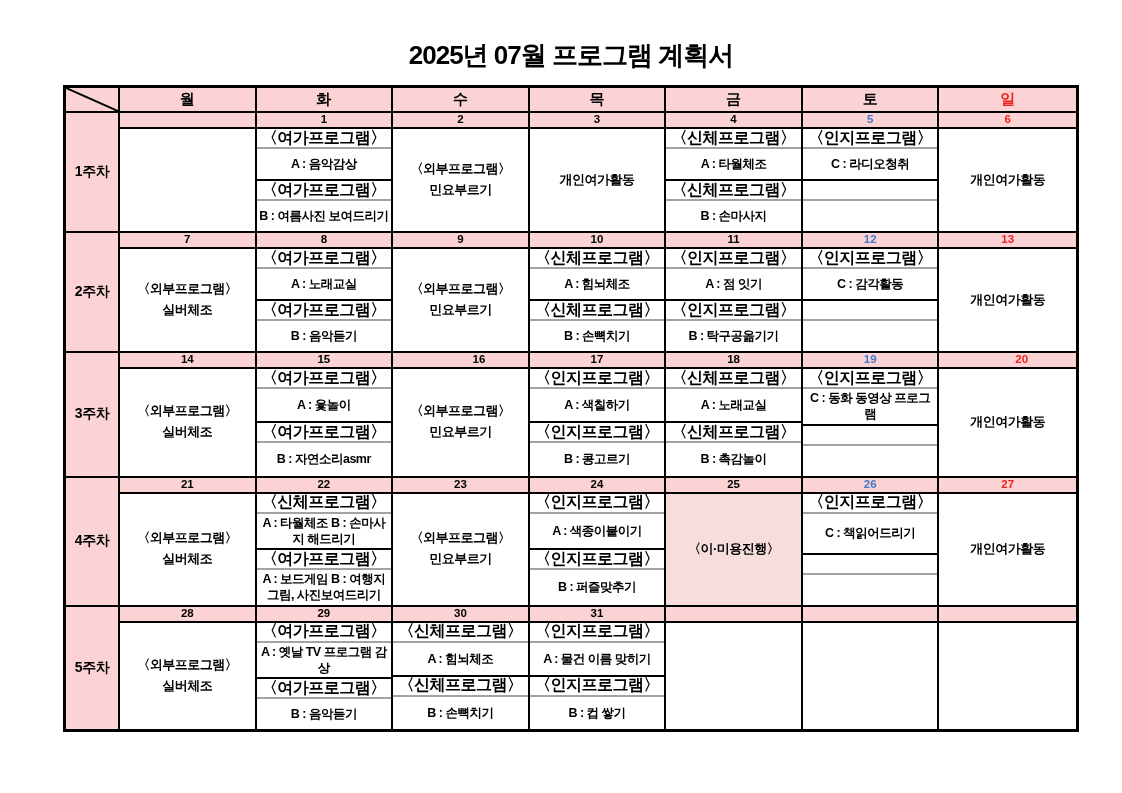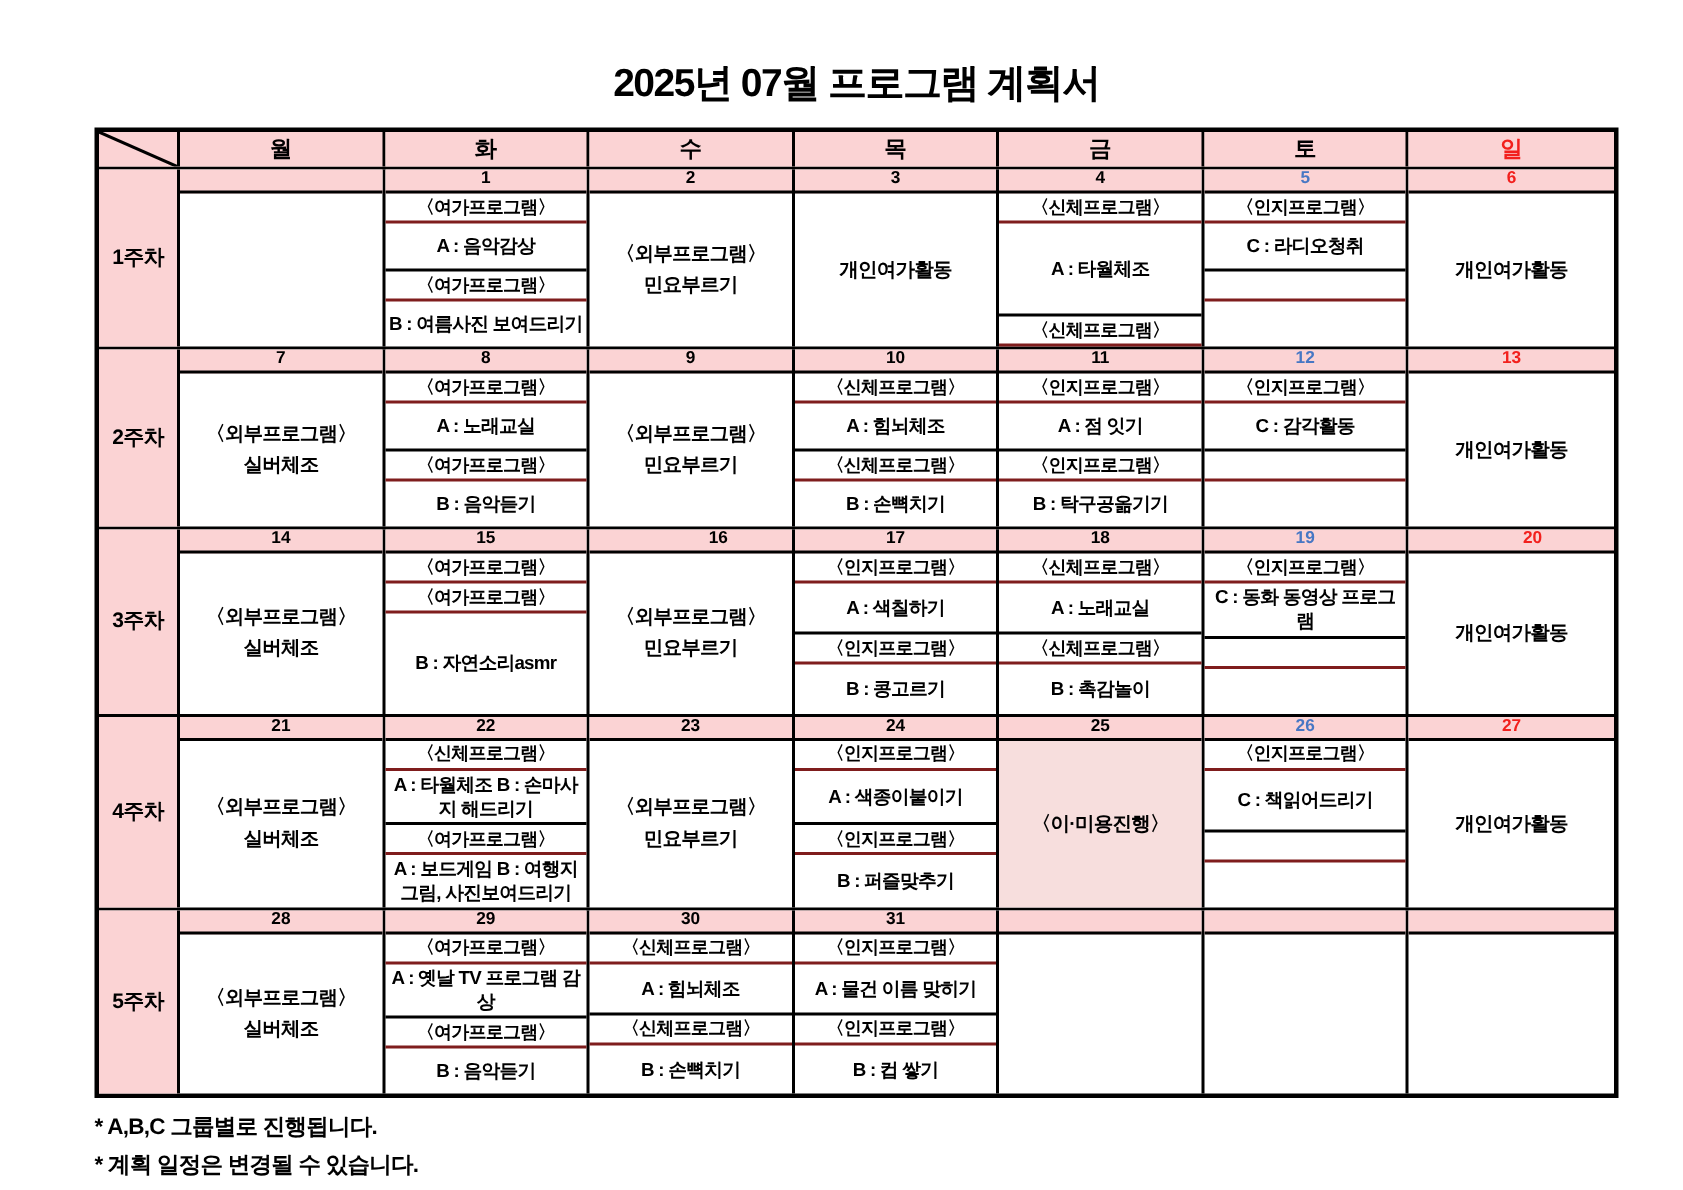--- a/index.html
+++ b/index.html
@@ -18,22 +18,22 @@
   .corner svg{position:absolute;inset:0;width:100%;height:100%;}
   .week-label{background:var(--pink);display:flex;align-items:center;justify-content:center;
     font-size:14px;font-weight:700;letter-spacing:-0.5px;}
   .day-cell{display:flex;flex-direction:column;}
   .date-strip{height:14px;flex:0 0 auto;background:var(--pink);border-bottom:2px solid #000;
     display:flex;align-items:center;justify-content:center;font-size:11.5px;font-weight:700;line-height:1;}
   .content{flex:1 1 auto;display:flex;flex-direction:column;min-height:0;}
   .content.merged{align-items:center;justify-content:center;text-align:center;
     font-size:13px;font-weight:700;line-height:1.6;letter-spacing:-0.5px;}
   .content.merged.beauty{background:var(--lightpink);}
-  .r-label{flex:0 0 auto;height:18px;border-bottom:2px solid #7f1d1d;display:flex;align-items:center;
-    justify-content:center;font-size:12px;font-weight:700;letter-spacing:-0.5px;}
+  .r-label{flex:0 0 auto;height:18px;border-bottom:2px solid #a3a3a3;display:flex;align-items:center;
+    justify-content:center;font-size:16px;font-weight:700;letter-spacing:-0.5px;}
   .r-act{flex:1 1 auto;min-height:28px;border-bottom:2px solid #000;display:flex;align-items:center;
     justify-content:center;text-align:center;font-size:12.5px;font-weight:700;line-height:1.3;
     padding:1px 2px;letter-spacing:-0.5px;}
   .content.rows .r-act:last-child{border-bottom:none;}
   .footnotes{margin-top:10px;font-size:15px;font-weight:700;letter-spacing:-0.5px;}
   .footnotes p{margin:2px 0 6px 0;}
 </style>
 </head>
 <body>
 
@@ -81,20 +81,21 @@
           <div class="content merged">
             <div class="merged-line">개인여가활동</div>
           </div>
         </div>
         <div class="cell day-cell">
           <div class="date-strip" style="color: rgb(0, 0, 0);">4</div>
           <div class="content rows">
             <div class="r-label">〈신체프로그램〉</div>
             <div class="r-act">A : 타월체조</div>
             <div class="r-label">〈신체프로그램〉</div>
+            <div class="r-act">B : 손마사지</div>
           </div>
         </div>
         <div class="cell day-cell">
           <div class="date-strip" style="color: rgb(71, 119, 196);">5</div>
           <div class="content rows">
             <div class="r-label">〈인지프로그램〉</div>
             <div class="r-act">C : 라디오청취</div>
             <div class="r-label"></div>
             <div class="r-act"></div>
           </div>
@@ -171,20 +172,21 @@
           <div class="date-strip" style="color: rgb(0, 0, 0);">14</div>
           <div class="content merged">
             <div class="merged-line">〈외부프로그램〉</div>
             <div class="merged-line">실버체조</div>
           </div>
         </div>
         <div class="cell day-cell">
           <div class="date-strip" style="color: rgb(0, 0, 0);">15</div>
           <div class="content rows">
             <div class="r-label">〈여가프로그램〉</div>
+            <div class="r-act">A : 윷놀이</div>
             <div class="r-label">〈여가프로그램〉</div>
             <div class="r-act">B : 자연소리asmr</div>
           </div>
         </div>
         <div class="cell day-cell">
           <div class="date-strip" style="color: rgb(0, 0, 0); padding-left: 37px;">16</div>
           <div class="content merged">
             <div class="merged-line">〈외부프로그램〉</div>
             <div class="merged-line">민요부르기</div>
           </div>
@@ -322,17 +324,13 @@
         <div class="cell day-cell">
           <div class="date-strip" style="color: rgb(0, 0, 0);"></div>
           <div class="content merged"></div>
         </div>
         <div class="cell day-cell">
           <div class="date-strip" style="color: rgb(0, 0, 0);"></div>
           <div class="content merged"></div>
         </div>
       </div>
     </div>
-  <div class="footnotes">
-    <p>* A,B,C 그룹별로 진행됩니다.</p>
-    <p>* 계획 일정은 변경될 수 있습니다.</p>
-  </div>
 </div>
 
 </body></html>

